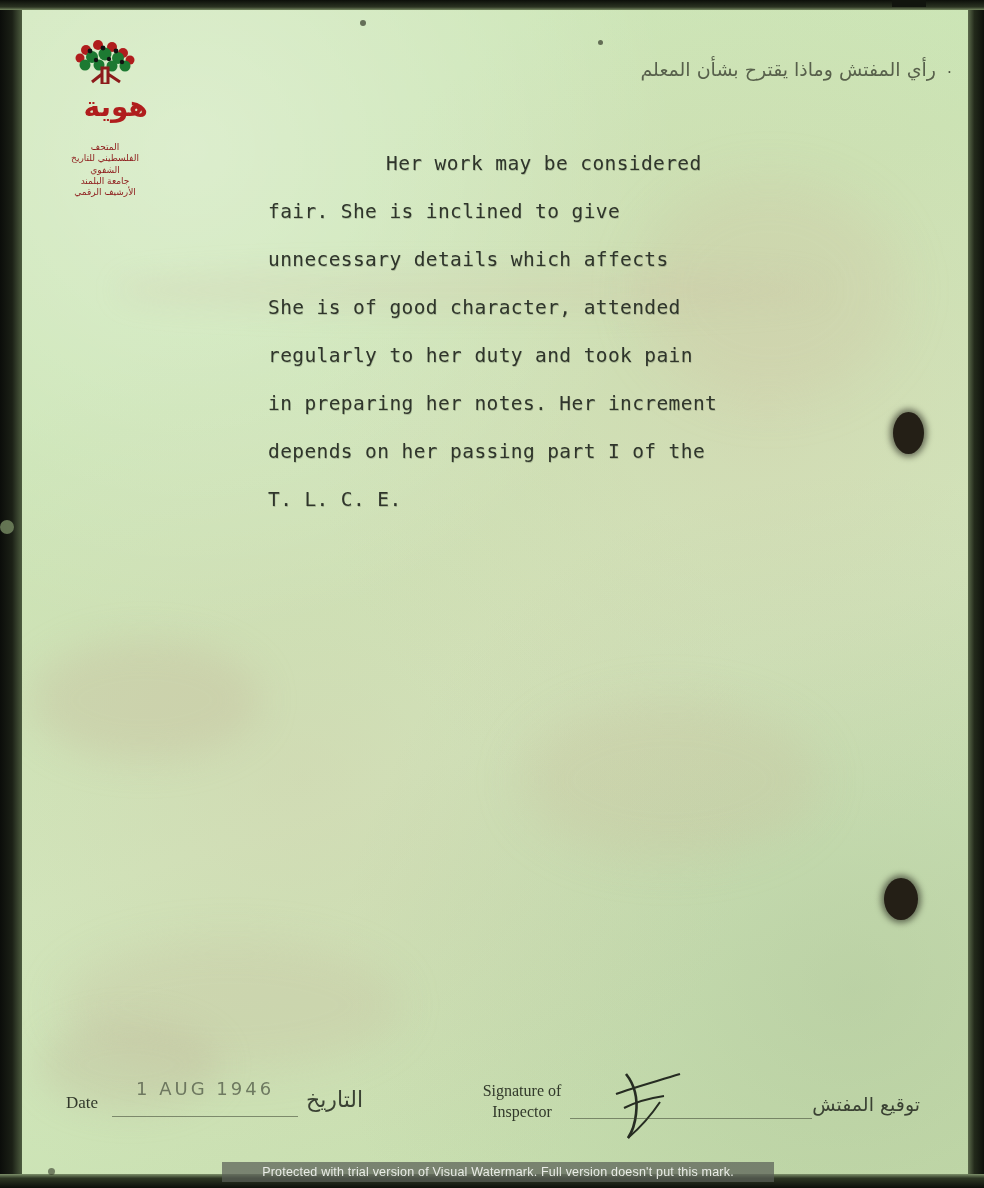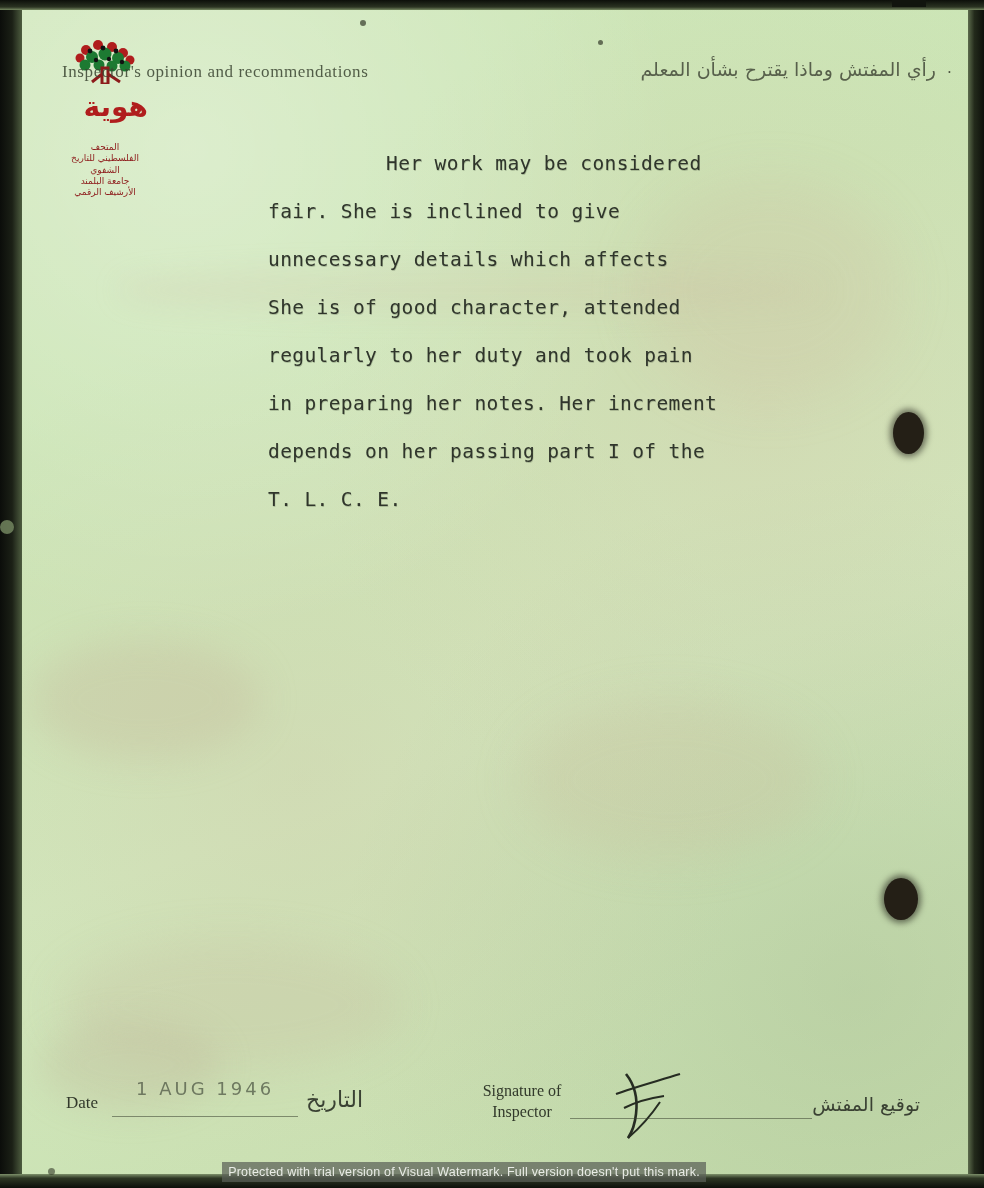--- a/index.html
+++ b/index.html
@@ -226,21 +226,21 @@
   .signature-mark {
     position: absolute;
     left: 608px; top: 1068px;
     width: 110px; height: 72px;
   }
 
   
   #watermark {
     position: absolute;
     left: 222px; bottom: 6px;
-    width: 484px; height: 20px;
+    width: 552px; height: 20px;
     background: rgba(90,95,88,0.72);
     color: #e9ece6;
     font-family: "Liberation Sans", sans-serif;
     font-size: 12.5px;
     line-height: 20px;
     text-align: center;
     letter-spacing: 0.2px;
   }
 </style>
 </head>
@@ -300,21 +300,20 @@
       </g>
       <path d="M34 30 L34 46 L40 46 L40 30 Z M34 36 L24 44 M40 36 L52 44" stroke="#8d1b1b" stroke-width="3" fill="none"></path>
     </svg>
     <div class="hawiya">هوية</div>
     <div class="word">
       <span>المتحف الفلسطيني للتاريخ الشفوي</span><br>
       <span>جامعة البلمند الأرشيف الرقمي</span>
     </div>
   </div>
 
-  <div class="header-en">Inspector's opinion and recommendations</div>
   <div class="header-ar">رأي المفتش وماذا يقترح بشأن المعلم</div>
   <div class="header-bullet">·</div>
 
   <div id="body-text">
     <div class="line indent">Her work may be considered</div>
     <div class="line">fair. She is inclined to give</div>
     <div class="line">unnecessary details which affects</div>
     <div class="line">She is of good character, attended</div>
     <div class="line">regularly to her duty and took pain</div>
     <div class="line">in preparing her notes. Her increment</div>

